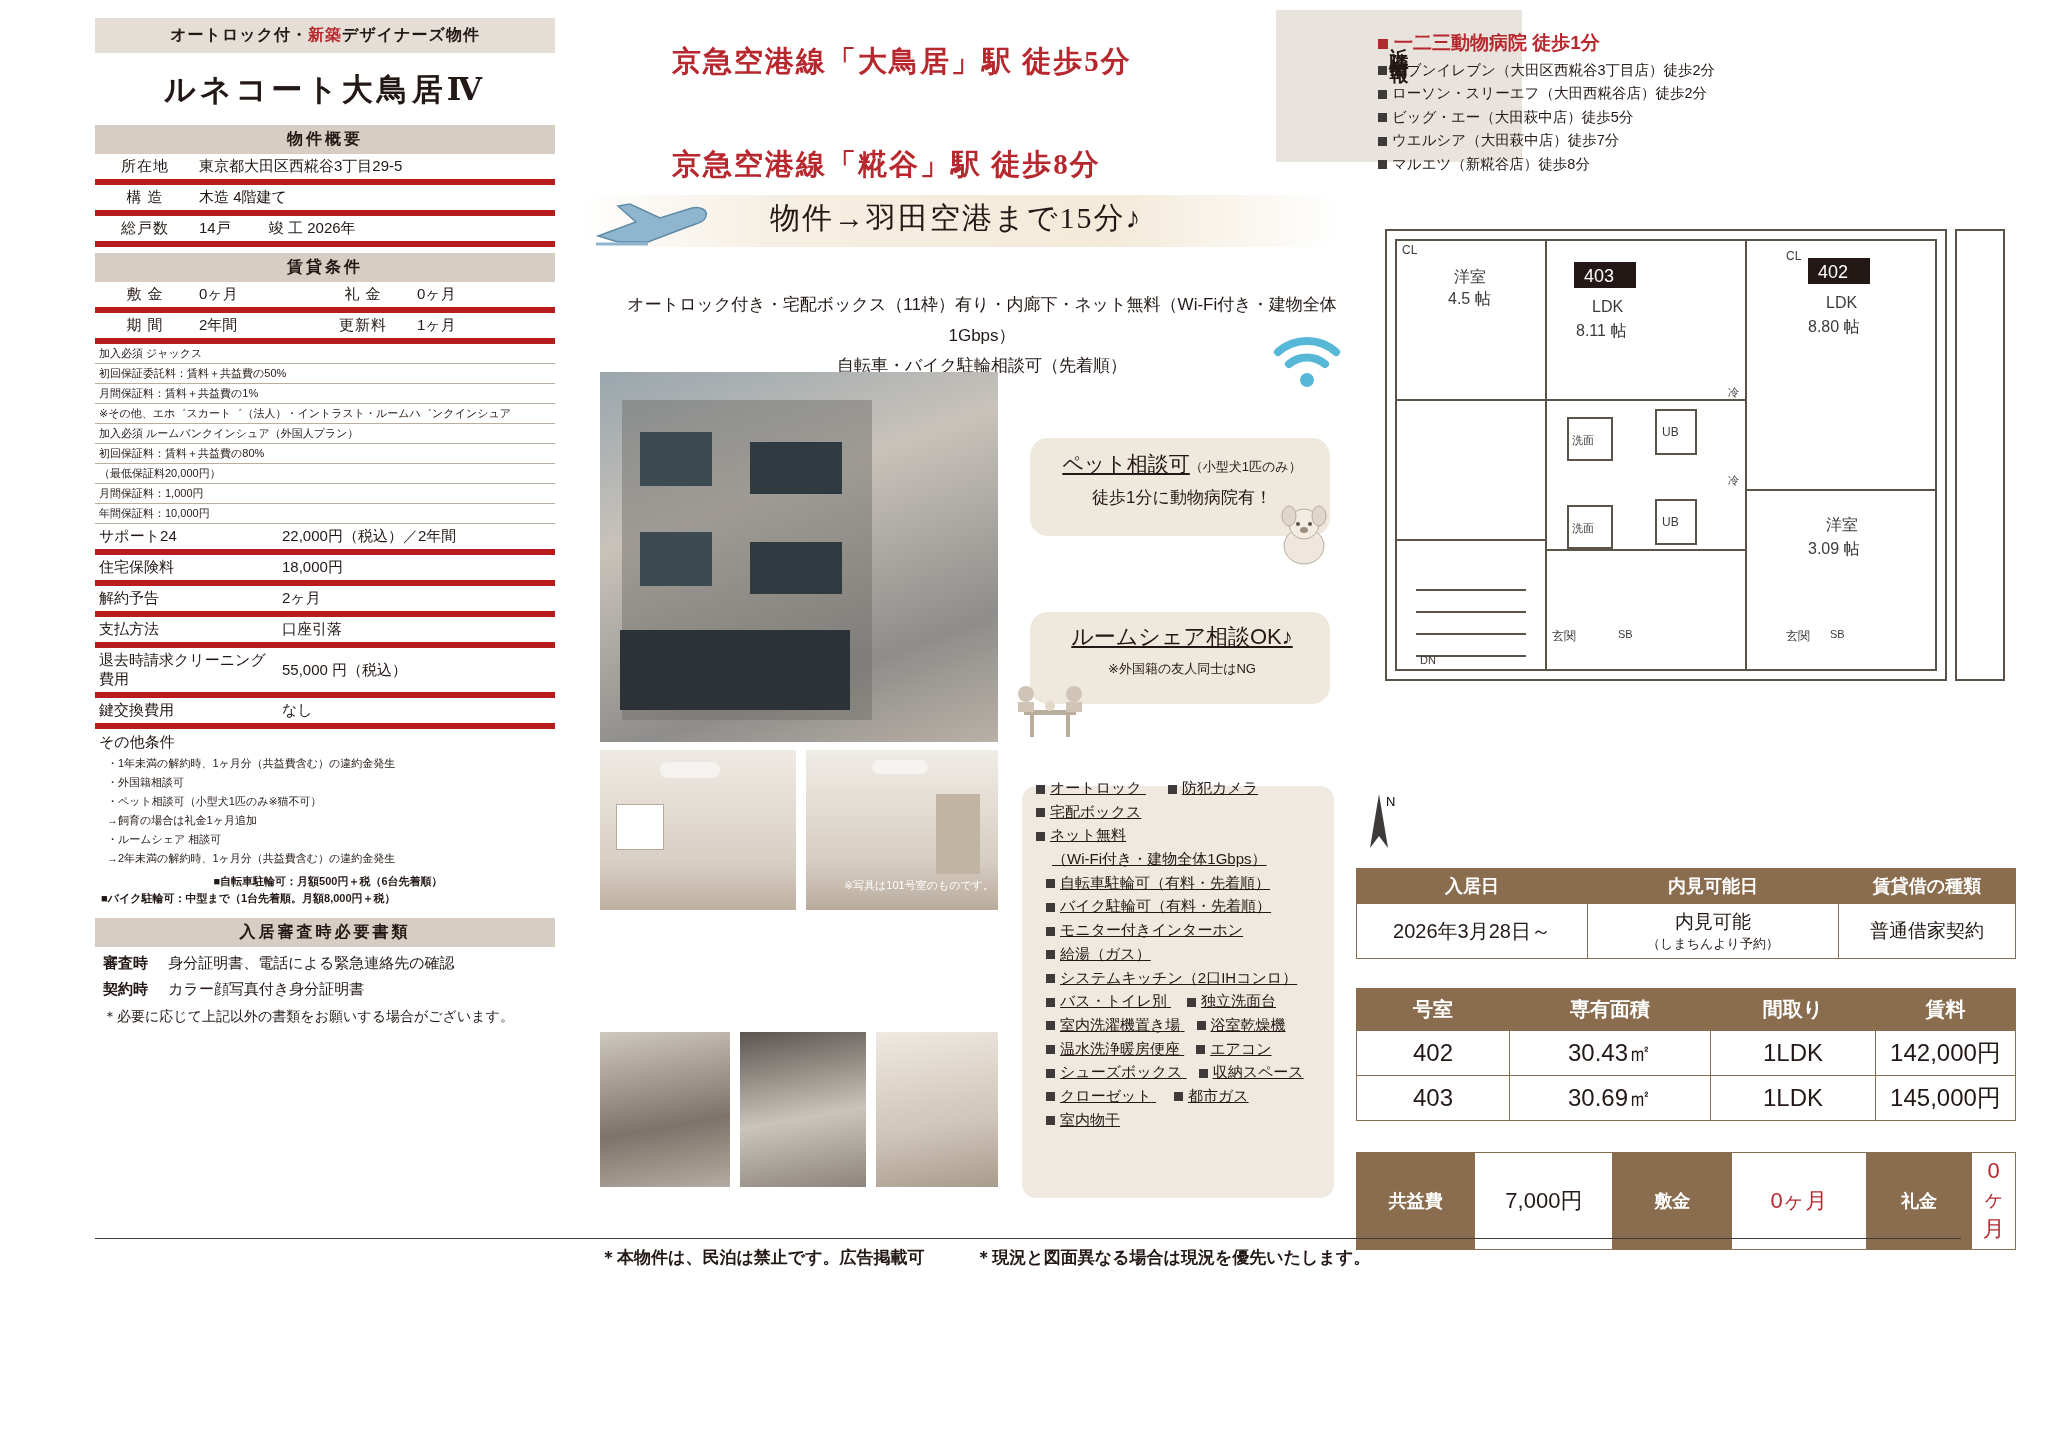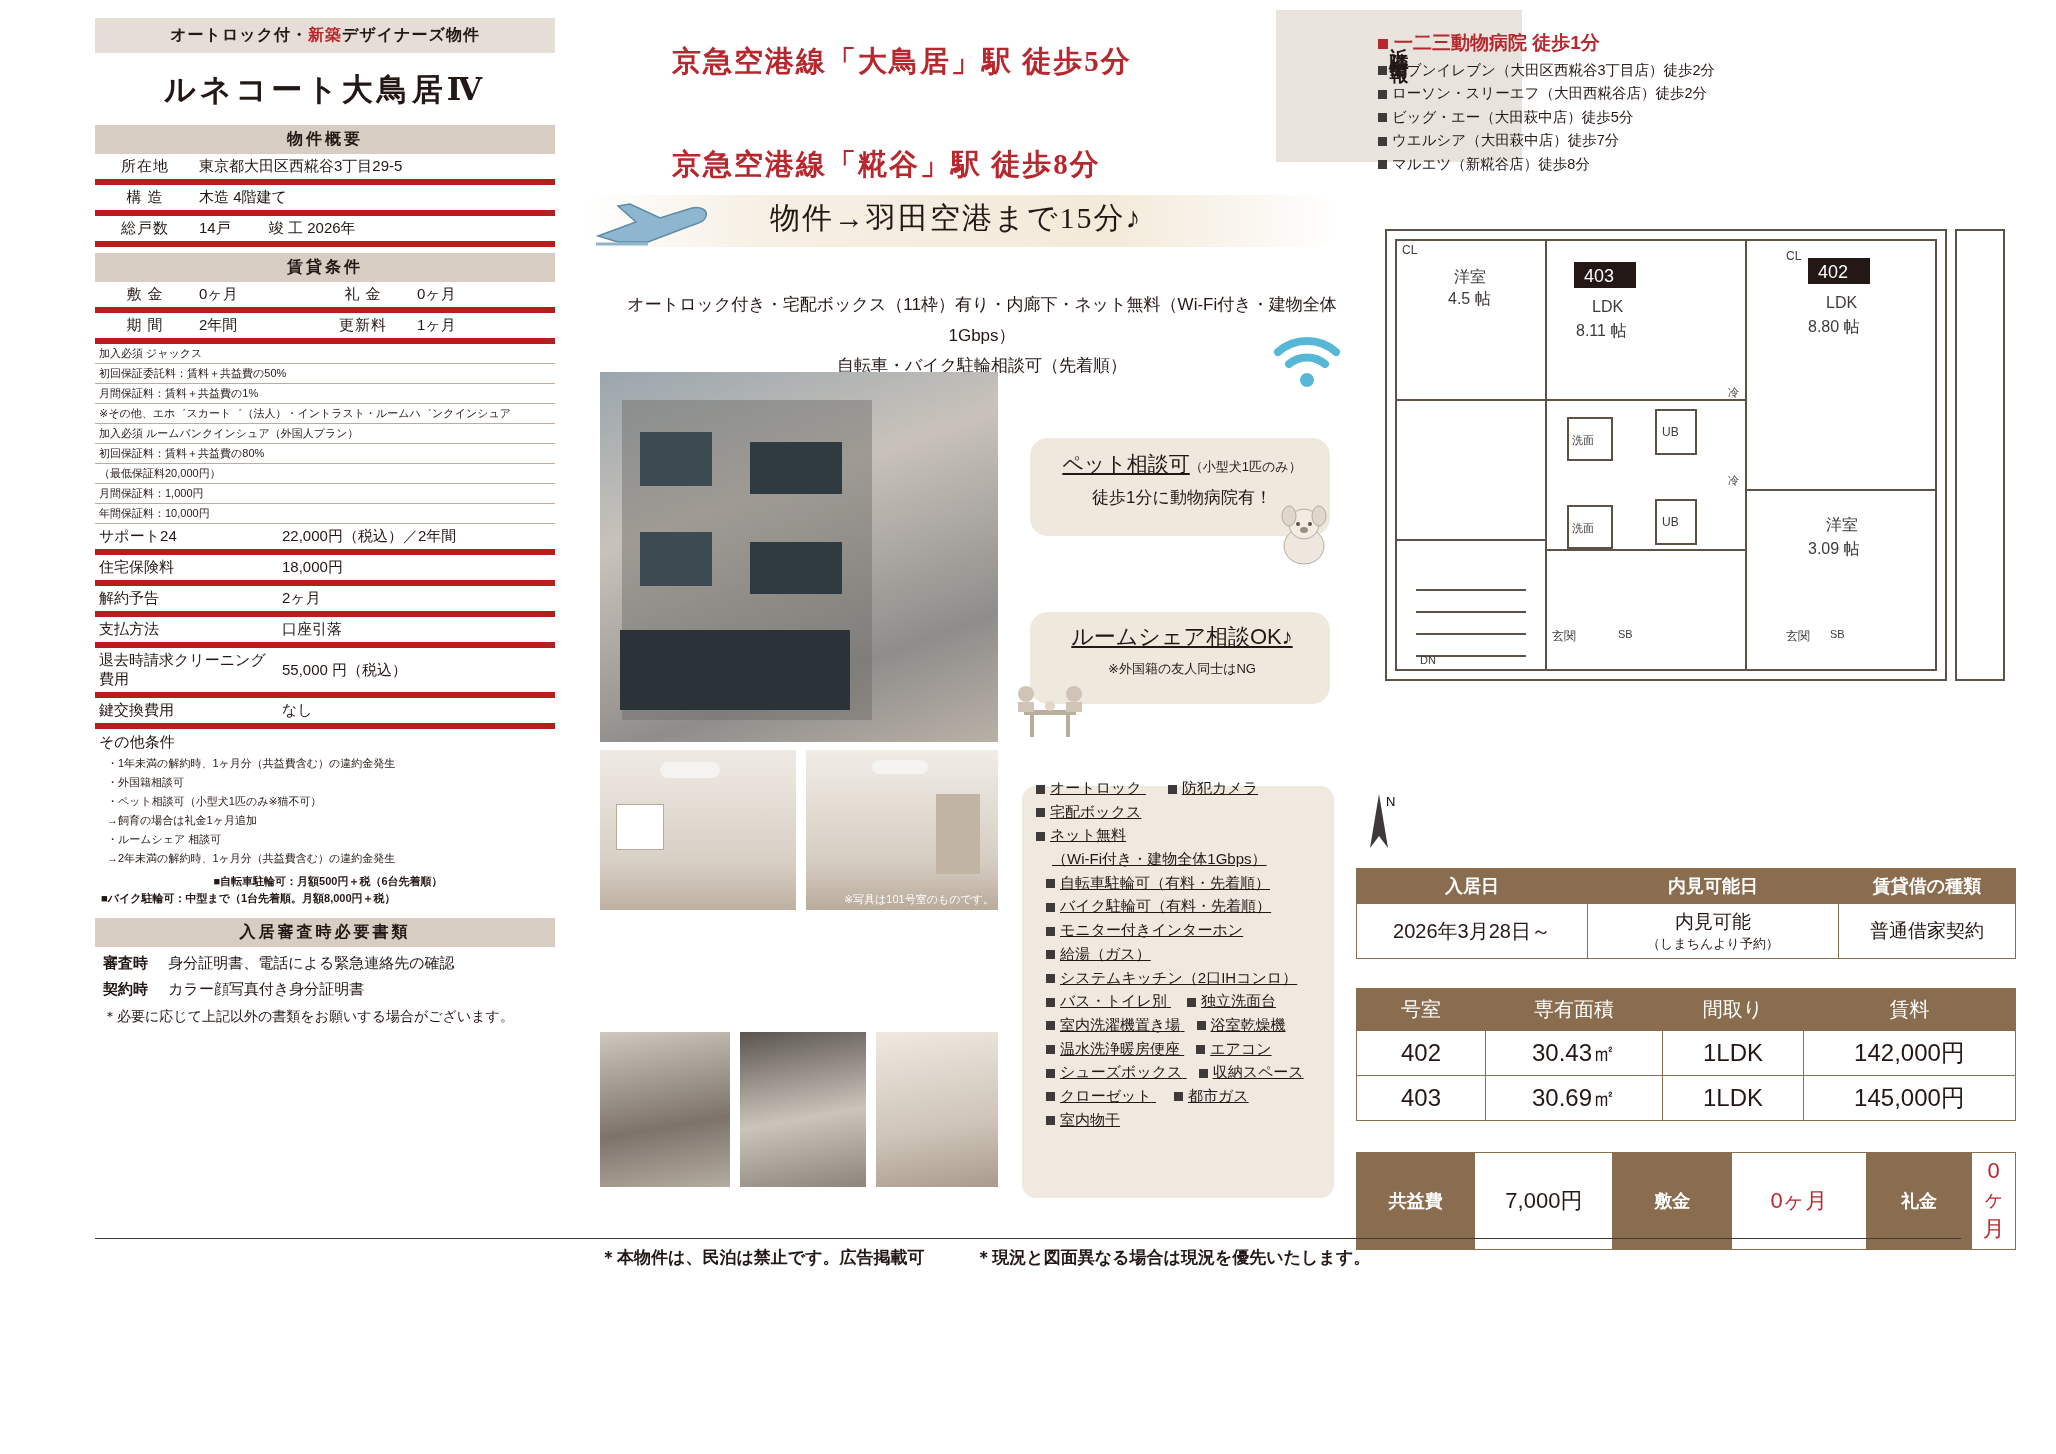--- a/index.html
+++ b/index.html
@@ -60,31 +60,31 @@
 
   
   #featbox{left:1022px;top:775px;width:300px;}
   #featbox div{font-size:15px;line-height:1.58;}
 
   
   #fp{left:1356px;top:200px;width:660px;height:560px;background:#fff;}
 
   
   .btbl{border-collapse:collapse;}
-  .btbl th{background:#8a6d4f;color:#fff;font-weight:normal;font-size:20px;padding:7px 0;border:1px solid #8a6d4f;}
+  .btbl th{background:#8a6d4f;color:#fff;font-weight:bold;font-size:20px;padding:7px 12px;border:1px solid #8a6d4f;}
   .btbl td{border:1px solid #8a6d4f;text-align:center;font-size:24px;padding:6px 0;}
   .mini{border-collapse:collapse;}
   .mini td{border:1px solid #8a6d4f;font-size:18px;padding:5px 10px;text-align:center;}
   .mini .hd{background:#8a6d4f;color:#fff;font-weight:bold;}
 
   .fineline{position:absolute;left:95px;top:1238px;width:1866px;border-bottom:1px solid #3e3a39;}
   .footnote{position:absolute;left:600px;top:1246px;font-size:17px;font-weight:bold;}
 
   .photo{position:absolute;background:#cfcac4;overflow:hidden;}
-  .ph-cap{position:absolute;font-size:11px;color:#fff;right:4px;bottom:3px;}
+  .ph-cap{position:absolute;font-size:11px;color:#fff;right:4px;bottom:17px;}
 
   .balloon{position:absolute;background:#efe8dd;border-radius:18px;}
   .underline{text-decoration:underline;}
 </style>
 </head>
 <body>
 
 <div class="page">
 
   <div class="abs" id="leftcol">

